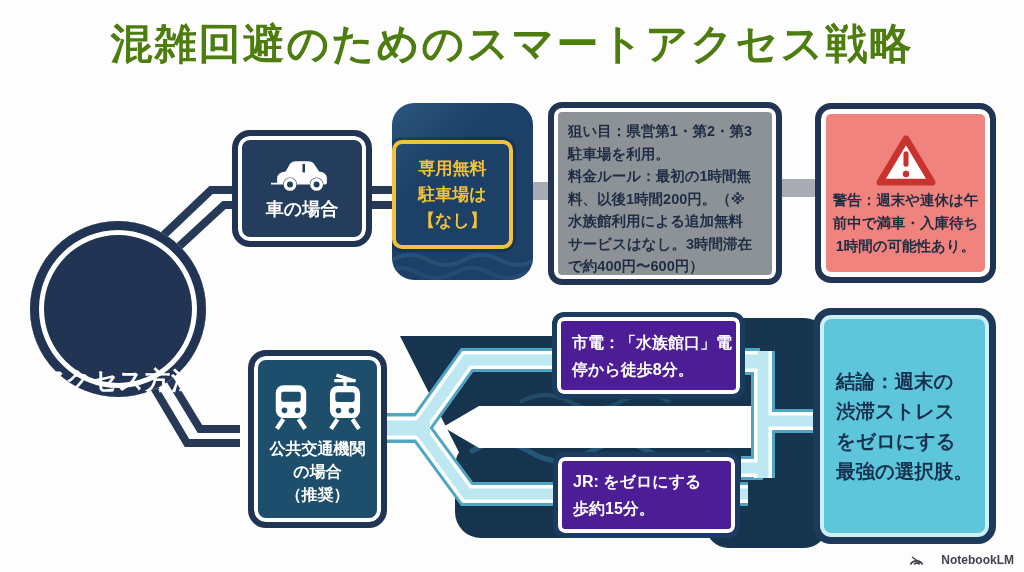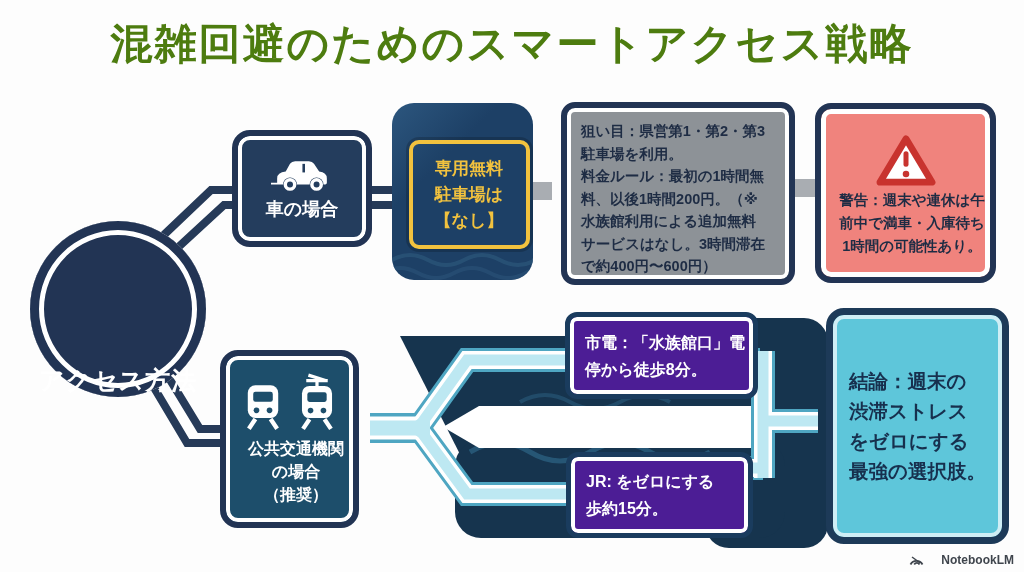--- a/index.html
+++ b/index.html
@@ -1,21 +1,21 @@
 <!DOCTYPE html>
 <html lang="ja"><head>
 <meta charset="utf-8">
 <style>
   html,body{margin:0;padding:0;background:#fff;}
   #stage{
     position:relative;width:1024px;height:572px;overflow:hidden;
     background:#fdfdfd;
     font-family:"Liberation Sans","DejaVu Sans",sans-serif;
   }
-  .ml{white-space:pre-line;margin-left:13px;}
+  .ml{white-space:pre-line;}
   
   #title{
     position:absolute;left:0;top:16px;width:1024px;text-align:center;
     font-family:"Liberation Serif","DejaVu Serif",serif;
     font-weight:bold;font-size:42px;letter-spacing:2px;color:#4d7c0f;
   }
   
   #connections{position:absolute;left:0;top:0;z-index:1;}
   
   .panel{position:absolute;z-index:2;box-sizing:border-box;}
@@ -28,27 +28,27 @@
     color:#fff;font-weight:bold;font-size:25px;letter-spacing:1px;
   }
   
   .node{
     border:6px solid #223454;border-radius:18px;
     box-shadow:inset 0 0 0 4px #ffffff;
     display:flex;flex-direction:column;align-items:center;justify-content:center;
     color:#fff;font-weight:bold;text-align:center;font-family:Liberation Serif, serif;
   }
   #car-node{left:232px;top:130px;width:140px;height:117px;background:#243d5d;font-size:18px;gap:4px;}
-  #transit-node{left:220px;top:350px;width:139px;height:178px;background:#1d4e6b;font-size:16px;line-height:23px;gap:6px;}
+  #transit-node{left:248px;top:350px;width:139px;height:178px;background:#1d4e6b;font-size:16px;line-height:23px;gap:6px;}
   .icon-row{display:flex;gap:14px;align-items:flex-end;}
   
   #parking-wrap{
     left:392px;top:103px;width:141px;height:177px;border-radius:22px;
     background:linear-gradient(135deg,#2c567e 0%,#1d4066 34%,#1d4066 100%);
-    display:flex;align-items:flex-start;justify-content:center;overflow:hidden;
+    display:flex;align-items:flex-start;justify-content:flex-start;overflow:hidden;
   }
   #parking-box{
     margin-top:37px;width:113px;height:101px;border:4px solid #f2c23e;border-radius:10px;
     box-shadow:0 0 0 3px rgba(0,0,0,.18);
     display:flex;align-items:center;justify-content:center;
     color:#f2c23e;font-weight:bold;font-size:17px;line-height:26px;text-align:center;
   }
   #parking-waves{position:absolute;left:0;bottom:0;}
   
   #details-box{

